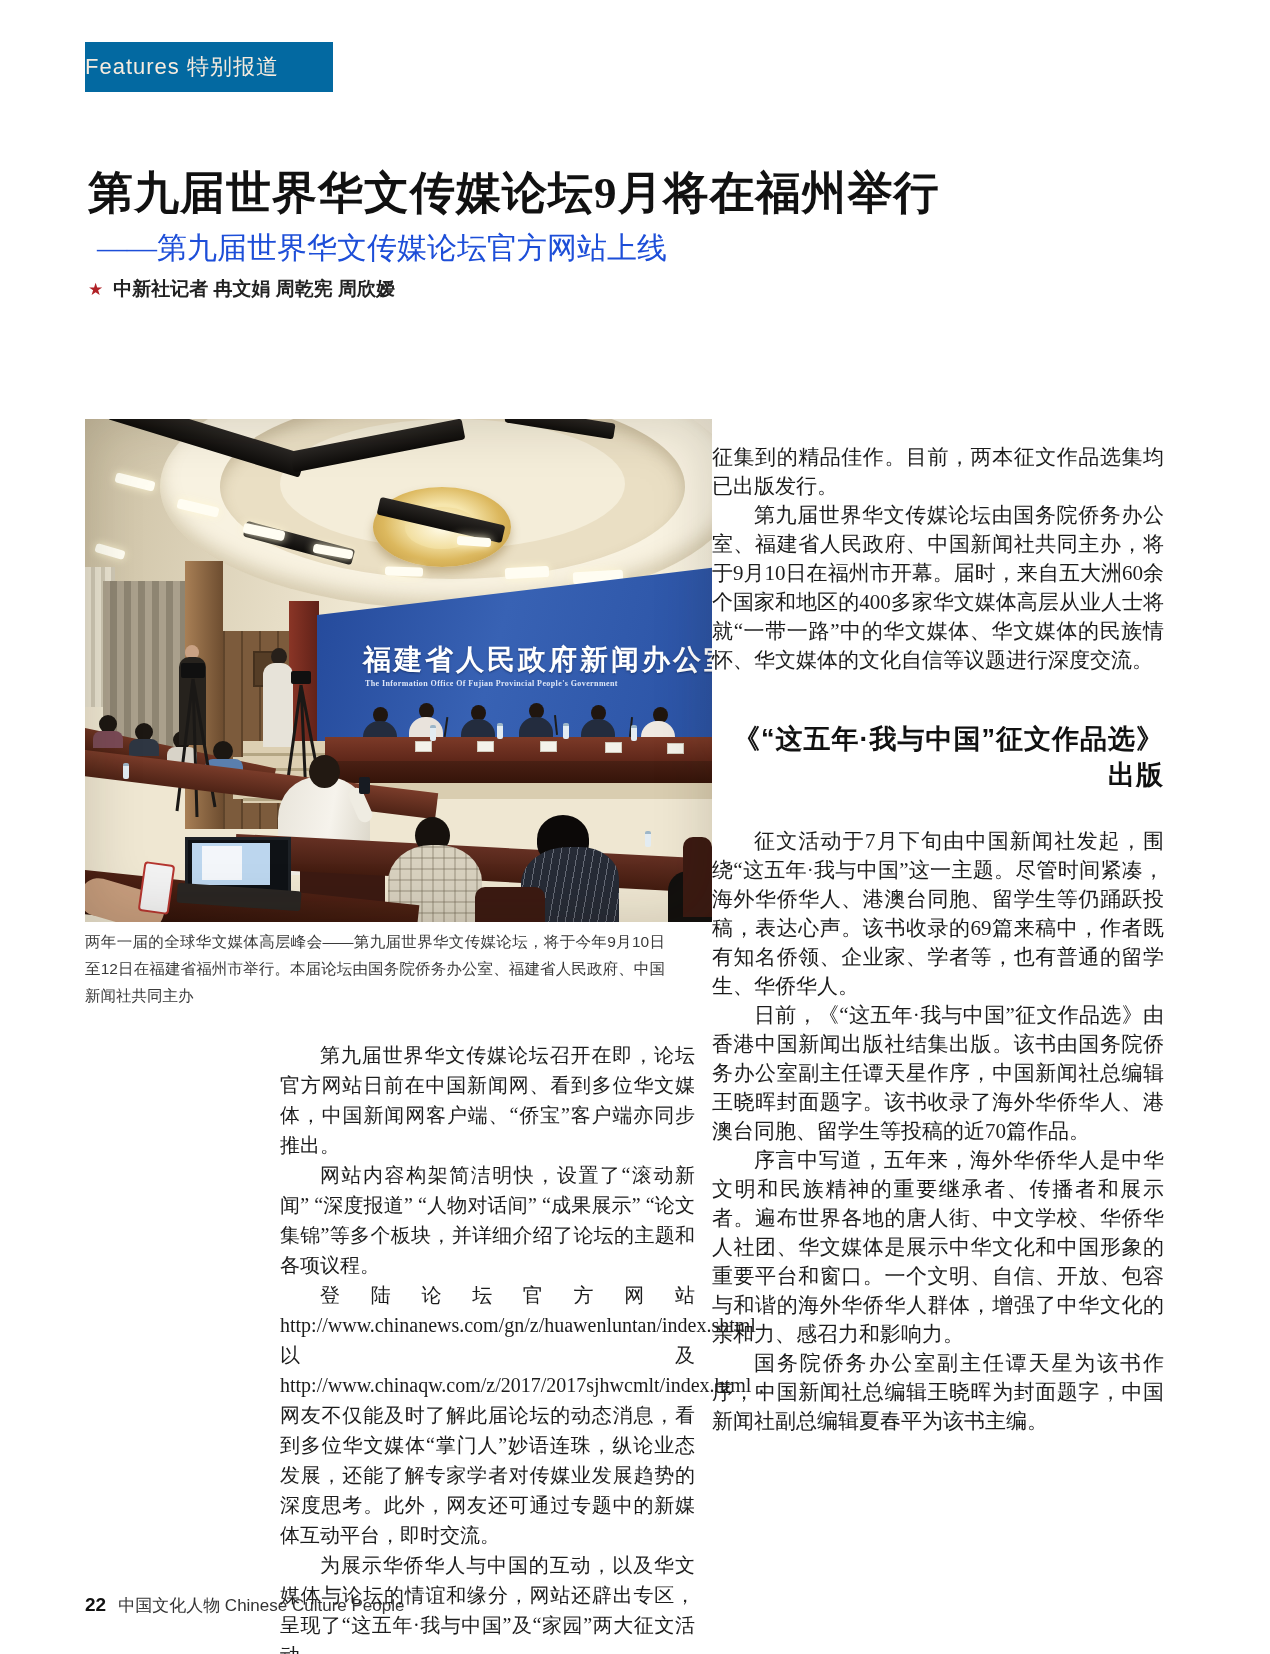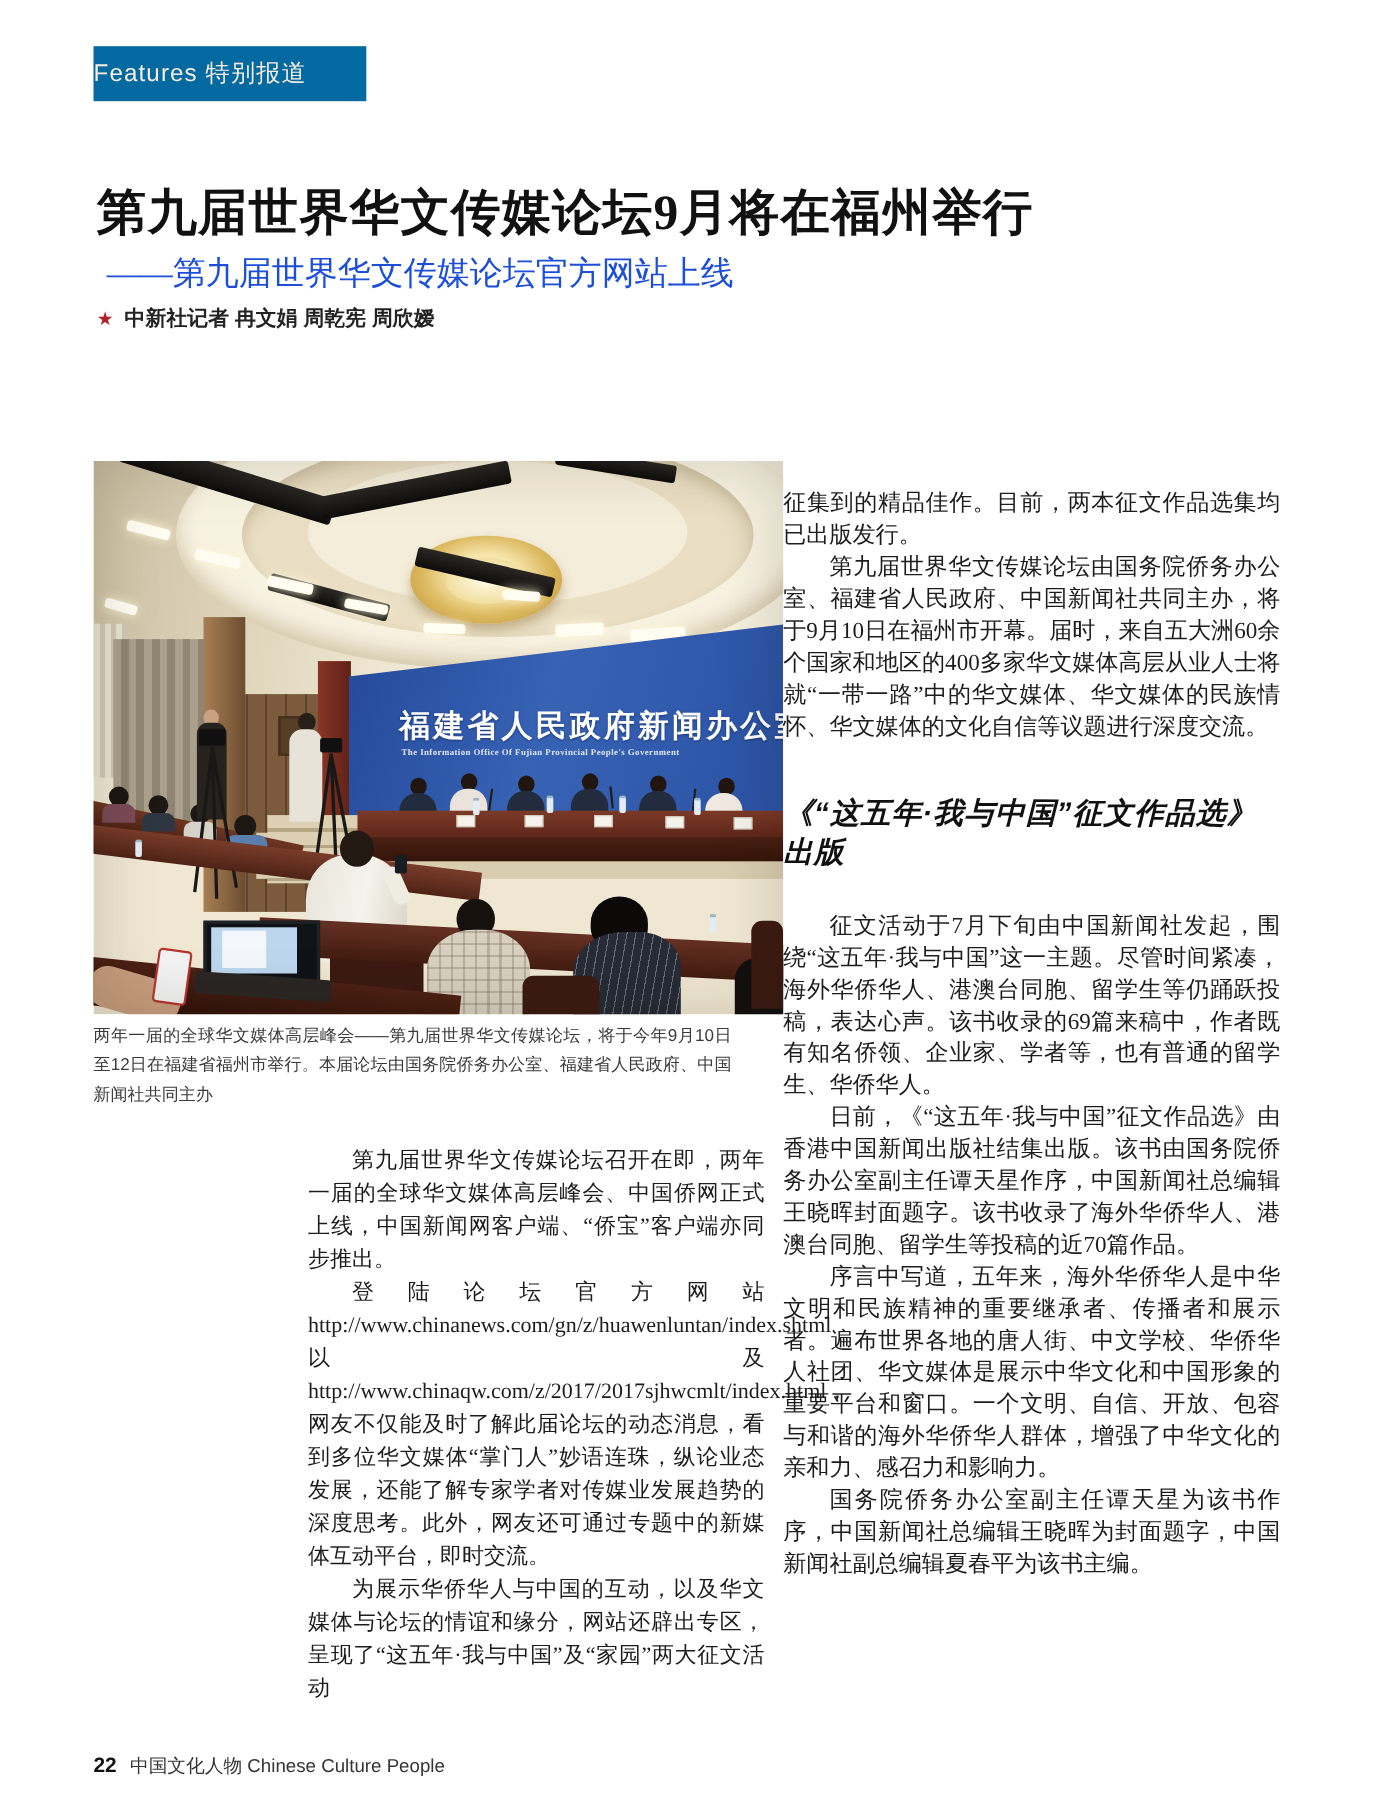--- a/index.html
+++ b/index.html
@@ -126,21 +126,21 @@
   
   .caption{left:85px;top:928px;width:580px;font-family:"Liberation Sans","DejaVu Sans",sans-serif;
     font-size:15.5px;line-height:27px;color:#3a3a3a;text-align:justify;}
   .col{text-align:justify;}
   .col p{margin:0;text-indent:2em;}
   .col p.noindent{text-indent:0;}
   .left-col{left:280px;top:1040px;width:415px;font-size:20px;line-height:30px;}
   .right-col{left:712px;top:443px;width:452px;font-size:21px;line-height:29px;}
   .section-heading{font-family:"Liberation Sans","DejaVu Sans",sans-serif;
     font-size:27px;line-height:36px;font-weight:700;color:#111;letter-spacing:1px;
-    margin:46px 0 34px 0;text-align:left;font-style:italic;}
+    margin:46px 0 34px 0;text-align:right;}
 
   
   .footer{left:85px;top:1594px;font-family:"Liberation Sans","DejaVu Sans",sans-serif;
     font-size:17px;color:#333;}
   .footer .pnum{font-weight:700;font-size:19px;color:#111;margin-right:12px;}
 </style>
 </head>
 <body>
 
 <div class="page">
@@ -265,21 +265,22 @@
     </div>
     <div class="laptop-base"></div>
     <div class="hand-arm"></div>
     <div class="hand-phone"></div>
     <div class="photo-vig"></div>
   </div>
 
   <div class="abs caption">两年一届的全球华文媒体高层峰会——第九届世界华文传媒论坛，将于今年9月10日至12日在福建省福州市举行。本届论坛由国务院侨务办公室、福建省人民政府、中国新闻社共同主办</div>
 
   <div class="abs col left-col">
-    <p>第九届世界华文传媒论坛召开在即，两年一届的全球华文媒体高层峰会、中国侨网正式上线，中国新闻网客户端、“侨宝”客户端亦同步推出。</p>
+    <p>第九届世界华文传媒论坛召开在即，论坛官方网站日前在中国新闻网、看到多位华文媒体，中国新闻网客户端、“侨宝”客户端亦同步推出。</p>
+    <p>网站内容构架简洁明快，设置了“滚动新闻” “深度报道” “人物对话间” “成果展示” “论文集锦”等多个板块，并详细介绍了论坛的主题和各项议程。</p>
     <p>登陆论坛官方网站http://www.chinanews.com/gn/z/huawenluntan/index.shtml以及http://www.chinaqw.com/z/2017/2017sjhwcmlt/index.html，网友不仅能及时了解此届论坛的动态消息，看到多位华文媒体“掌门人”妙语连珠，纵论业态发展，还能了解专家学者对传媒业发展趋势的深度思考。此外，网友还可通过专题中的新媒体互动平台，即时交流。</p>
     <p>为展示华侨华人与中国的互动，以及华文媒体与论坛的情谊和缘分，网站还辟出专区，呈现了“这五年·我与中国”及“家园”两大征文活动</p>
   </div>
 
   <div class="abs col right-col">
     <p class="noindent">征集到的精品佳作。目前，两本征文作品选集均已出版发行。</p>
     <p>第九届世界华文传媒论坛由国务院侨务办公室、福建省人民政府、中国新闻社共同主办，将于9月10日在福州市开幕。届时，来自五大洲60余个国家和地区的400多家华文媒体高层从业人士将就“一带一路”中的华文媒体、华文媒体的民族情怀、华文媒体的文化自信等议题进行深度交流。</p>
     <h2 class="section-heading">《“这五年·我与中国”征文作品选》出版</h2>
     <p>征文活动于7月下旬由中国新闻社发起，围绕“这五年·我与中国”这一主题。尽管时间紧凑，海外华侨华人、港澳台同胞、留学生等仍踊跃投稿，表达心声。该书收录的69篇来稿中，作者既有知名侨领、企业家、学者等，也有普通的留学生、华侨华人。</p>
     <p>日前，《“这五年·我与中国”征文作品选》由香港中国新闻出版社结集出版。该书由国务院侨务办公室副主任谭天星作序，中国新闻社总编辑王晓晖封面题字。该书收录了海外华侨华人、港澳台同胞、留学生等投稿的近70篇作品。</p>

